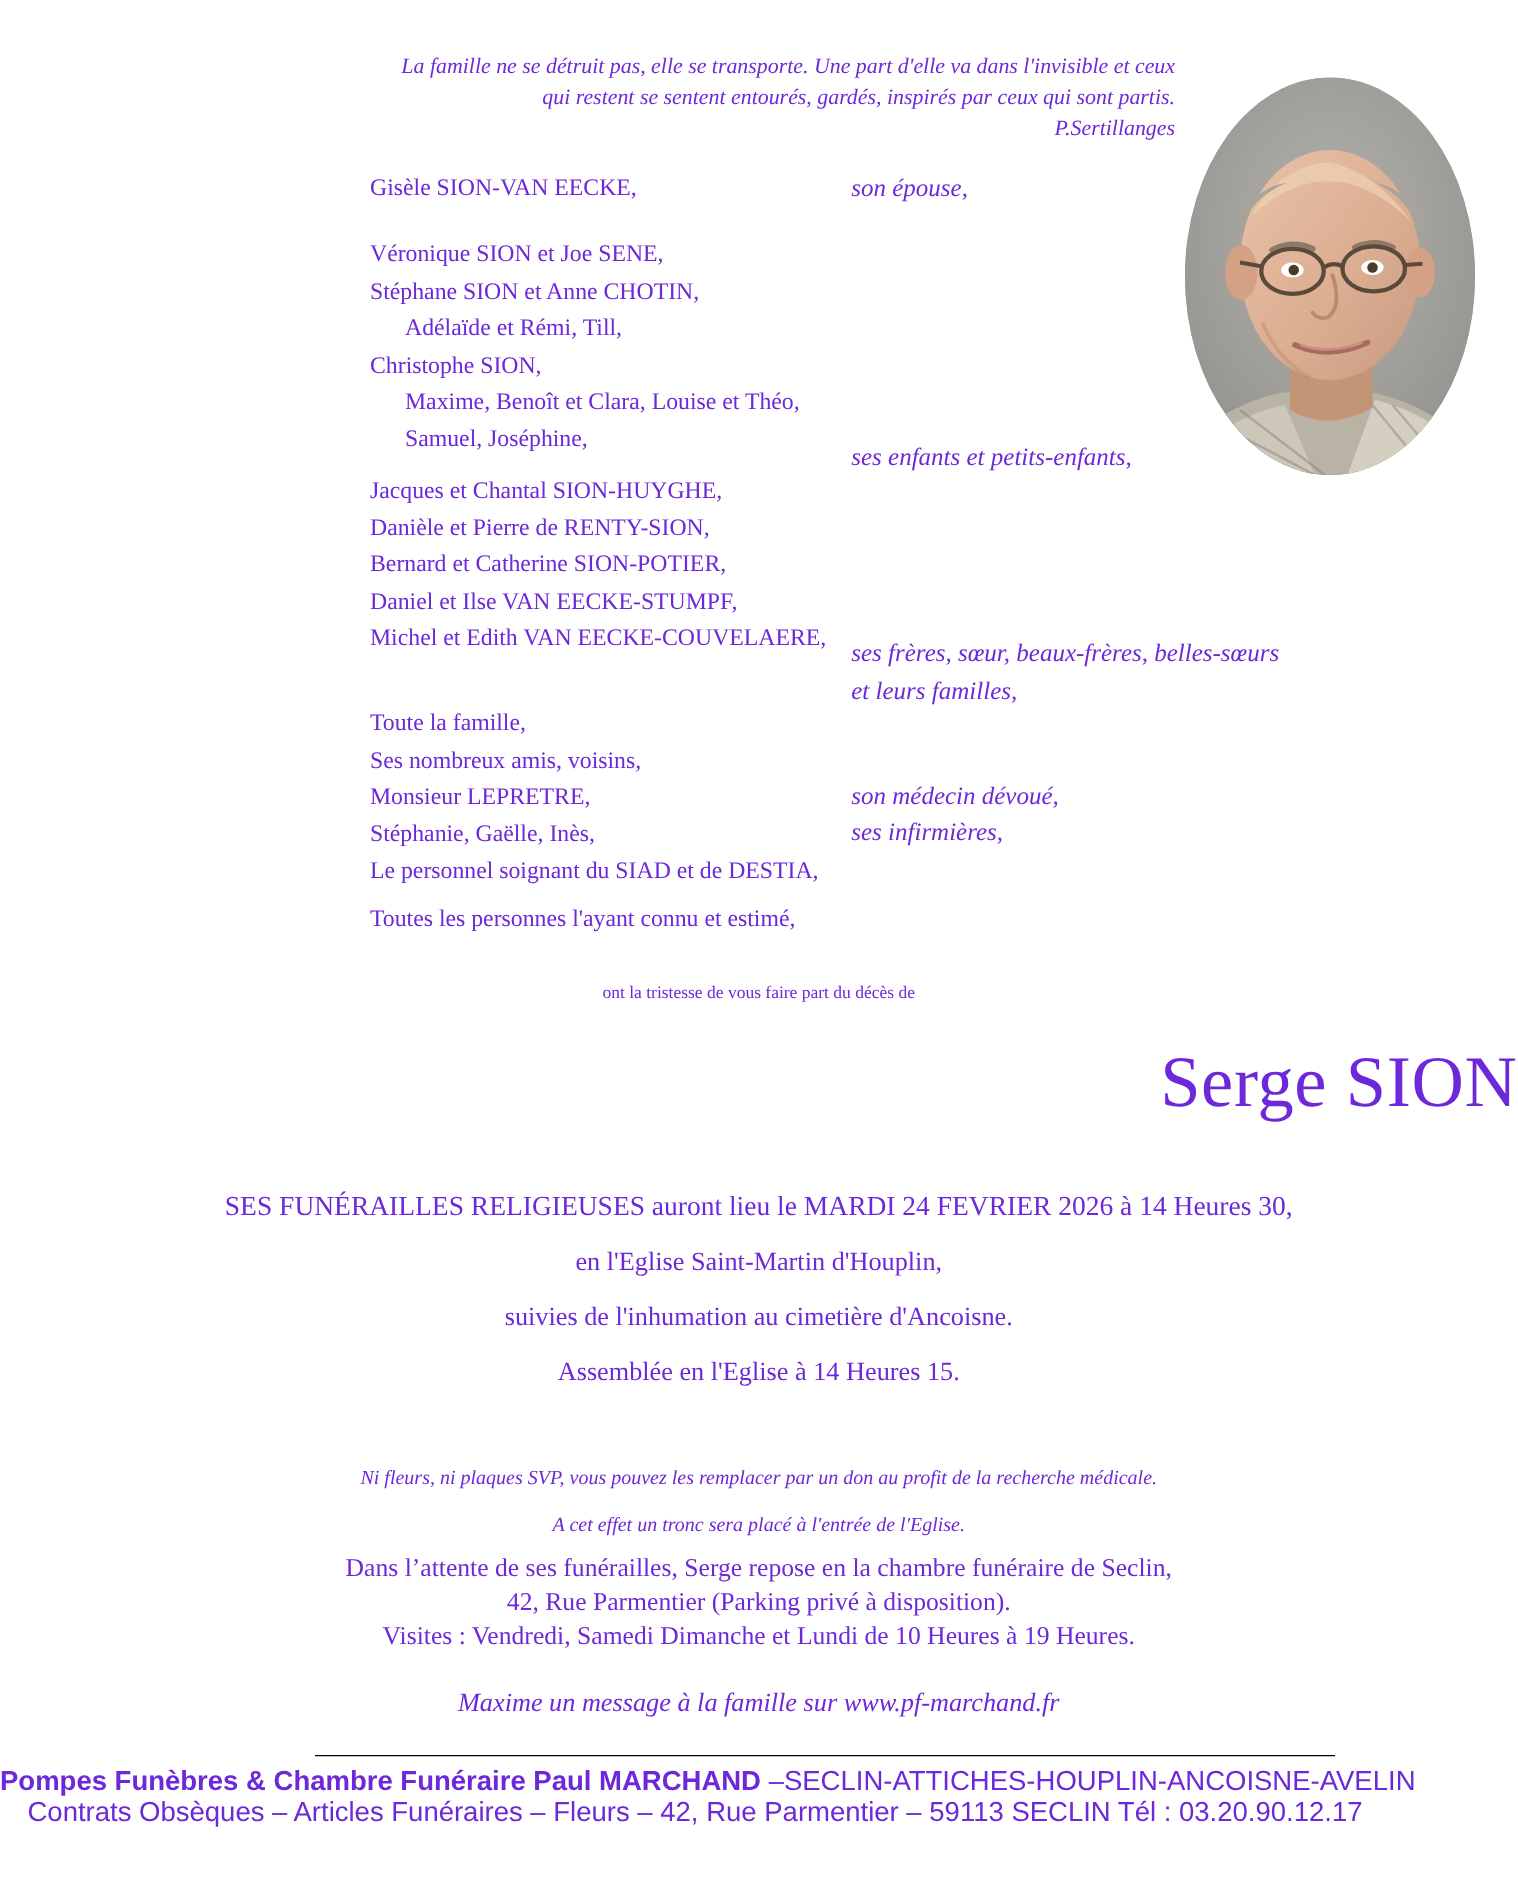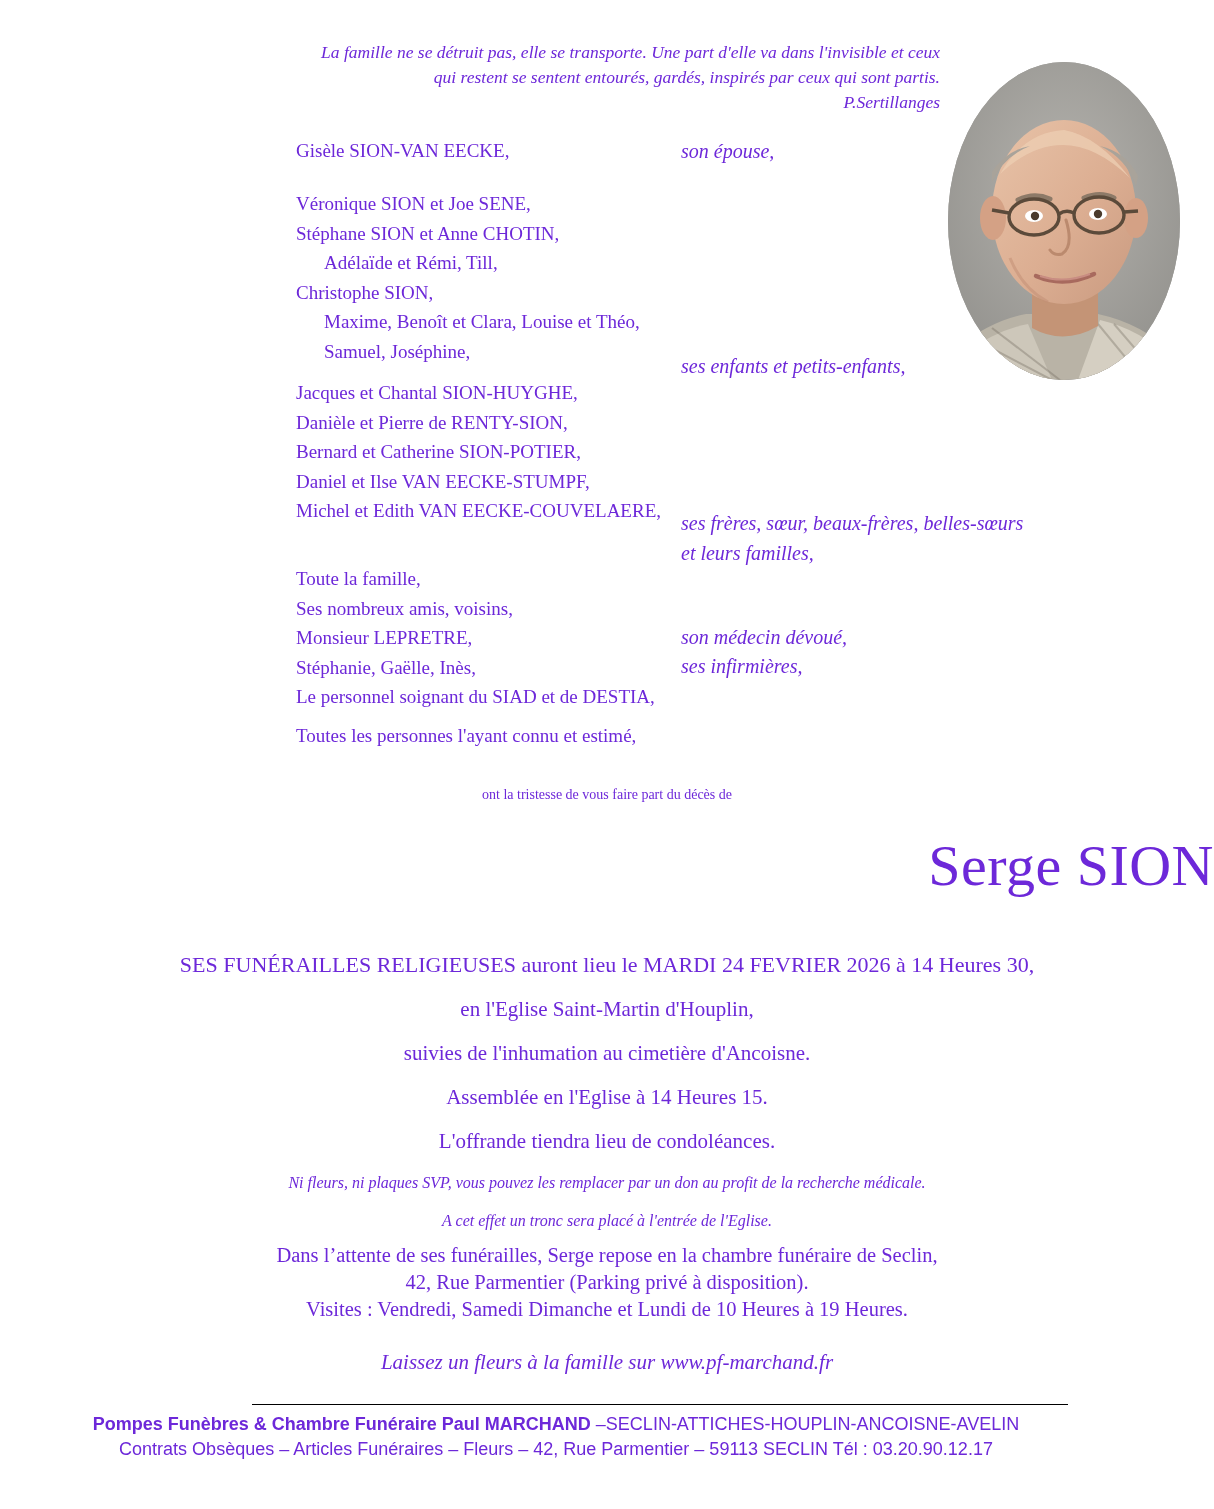--- a/index.html
+++ b/index.html
@@ -125,21 +125,21 @@
     width: 816px;
     height: 0;
     border-top: 1.6px solid #000;
   }
   .footer {
     position: absolute;
     left: 0;
     width: 1112px;
     text-align: center;
     font-family: "Liberation Sans", "DejaVu Sans", sans-serif;
-    font-size: 18px;
+    font-size: 22px;
     line-height: 25px;
     white-space: nowrap;
   }
   .footer .ln { display: block; }
   .footer .strong { font-weight: bold; }
 </style>
 </head>
 <body>
 
 <div class="page">
@@ -256,31 +256,30 @@
   <div class="blk" style="top:721px;">
     <span class="ln">Toutes les personnes l'ayant connu et estimé,</span>
   </div>
 
   <div class="center-line lead-in" style="top:787px;">ont la tristesse de vous faire part du décès de</div>
   <div class="center-line deceased-name" style="top:832px;text-align:right;">Serge SION</div>
   <div class="center-line detail-wide" style="top:952px;">SES FUNÉRAILLES RELIGIEUSES auront lieu le MARDI 24 FEVRIER 2026 à 14 Heures 30,</div>
   <div class="center-line detail" style="top:997px;">en l'Eglise Saint-Martin d'Houplin,</div>
   <div class="center-line detail" style="top:1041px;">suivies de l'inhumation au cimetière d'Ancoisne.</div>
   <div class="center-line detail" style="top:1085px;">Assemblée en l'Eglise à 14 Heures 15.</div>
-  <div class="center-line detail" style="top:1129px;">L'offrande tiendra lieu de condoléances.</div>
   <div class="center-line note-small" style="top:1174px;">Ni fleurs, ni plaques SVP, vous pouvez les remplacer par un don au profit de la recherche médicale.</div>
   <div class="center-line note-small" style="top:1212px;">A cet effet un tronc sera placé à l'entrée de  l'Eglise.</div>
 
   <div class="closing" style="top:1242px;">
     <span class="ln">Dans l’attente de ses funérailles, Serge repose en la chambre funéraire de Seclin,</span>
     <span class="ln">42, Rue Parmentier (Parking privé à disposition).</span>
     <span class="ln">Visites : Vendredi, Samedi Dimanche et Lundi de 10 Heures à 19 Heures.</span>
   </div>
 
-  <div class="signoff" style="top:1350px;">Laissez un fleurs à la famille sur www.pf-marchand.fr</div>
+  <div class="signoff" style="top:1350px;">Maxime un message à la famille sur www.pf-marchand.fr</div>
 
   <div class="footer-rule"></div>
   <div class="footer" style="top:1412px;">
     <span class="ln"><span class="strong">Pompes Funèbres &amp; Chambre Funéraire Paul MARCHAND </span><span>–SECLIN-ATTICHES-HOUPLIN-ANCOISNE-AVELIN</span></span>
     <span class="ln">Contrats Obsèques – Articles Funéraires – Fleurs – 42, Rue Parmentier – 59113 SECLIN Tél : 03.20.90.12.17</span>
   </div>
 
 </div>
 
 </body></html>

